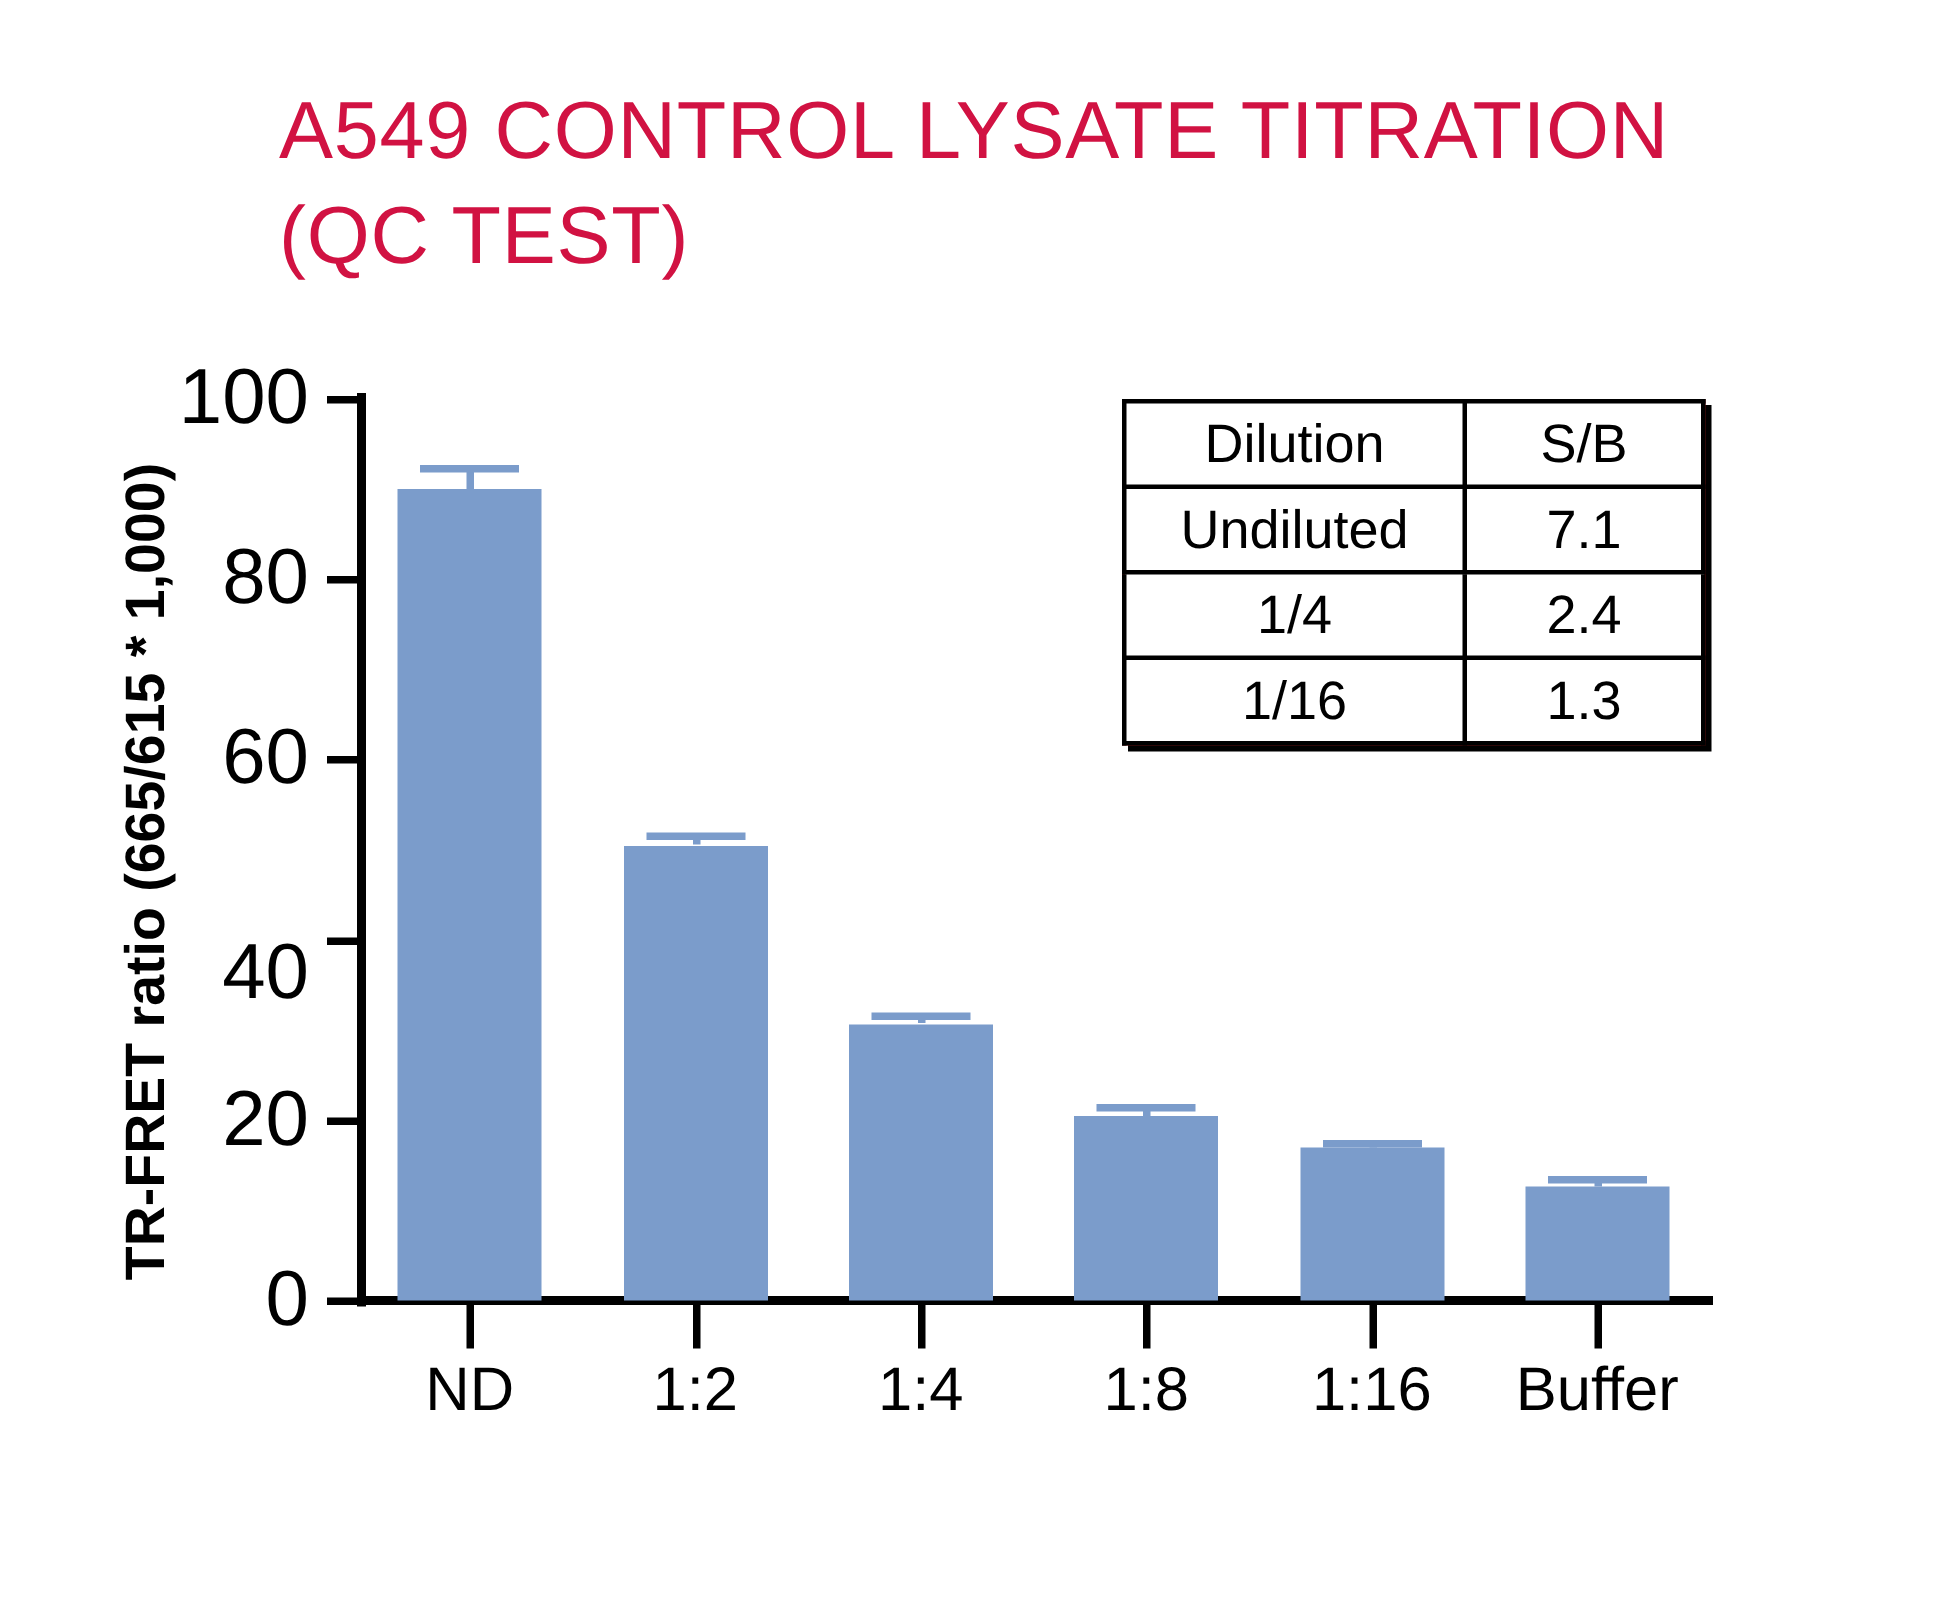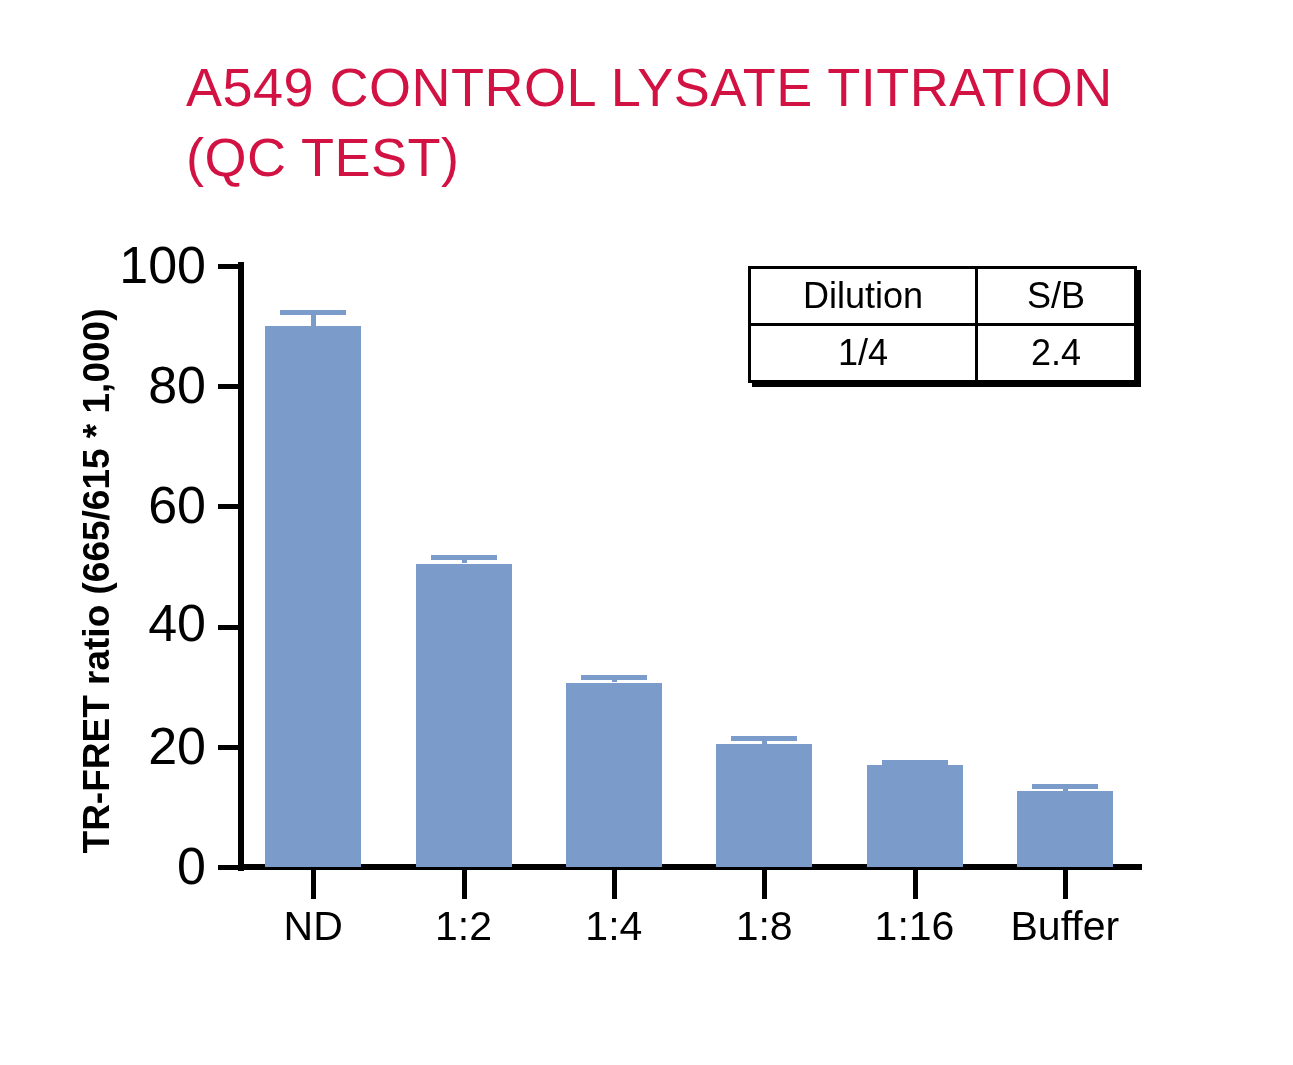--- a/index.html
+++ b/index.html
@@ -173,21 +173,21 @@
 
   <div id="axis-left"></div>
   <div id="axis-bottom"></div>
 
   <div id="ticks-y">
       <div class="y-tick" style="top: 865px;"></div>
       <div class="y-tick-label" style="top: 846px;">0</div>
       <div class="y-tick" style="top: 744.8px;"></div>
       <div class="y-tick-label" style="top: 725.8px;">20</div>
       <div class="y-tick" style="top: 624.6px;"></div>
-      <div class="y-tick-label" style="top: 603px;">40</div>
+      <div class="y-tick-label" style="top: 628px;">40</div>
       <div class="y-tick" style="top: 504.4px;"></div>
       <div class="y-tick-label" style="top: 485.4px;">60</div>
       <div class="y-tick" style="top: 384.2px;"></div>
       <div class="y-tick-label" style="top: 365.2px;">80</div>
       <div class="y-tick" style="top: 264px;"></div>
       <div class="y-tick-label" style="top: 245px;">100</div>
     </div>
   <div id="ticks-x">
       <div class="x-tick" style="left: 311.167px;"></div>
       <div class="x-tick-label" style="left: 203.167px;">ND</div>
@@ -227,19 +227,27 @@
 
   <table id="sb-table">
     <thead>
       <tr>
         <th class="col-dil">Dilution</th>
         <th class="col-sb">S/B</th>
       </tr>
     </thead>
     <tbody id="sb-table-body">
         <tr>
+          <td class="col-dil">Undiluted</td>
+          <td class="col-sb">7.1</td>
+        </tr>
+        <tr>
           <td class="col-dil">1/4</td>
           <td class="col-sb">2.4</td>
         </tr>
+        <tr>
+          <td class="col-dil">1/16</td>
+          <td class="col-sb">1.3</td>
+        </tr>
       </tbody>
   </table>
 
 </div>
 
 </body></html>

